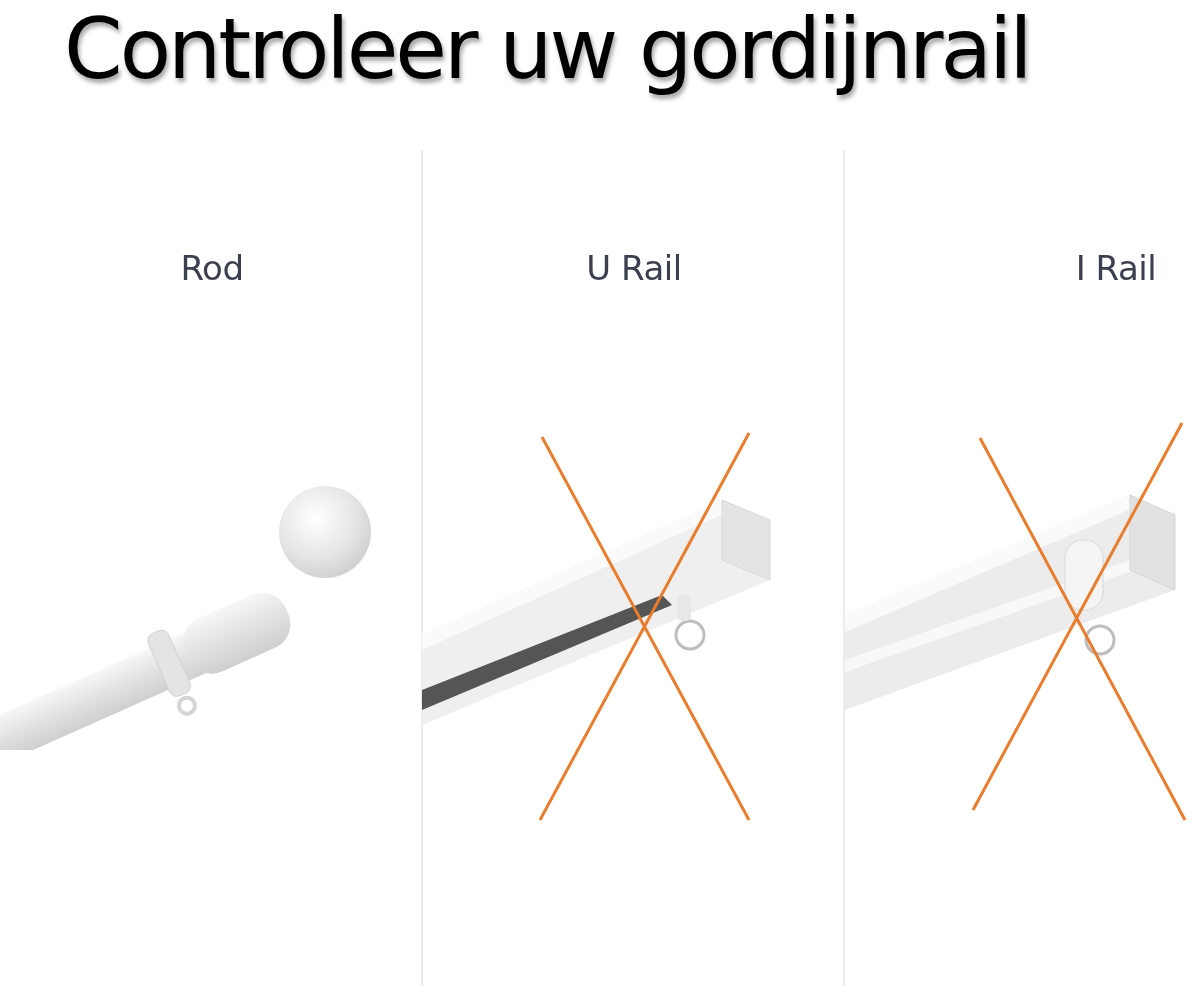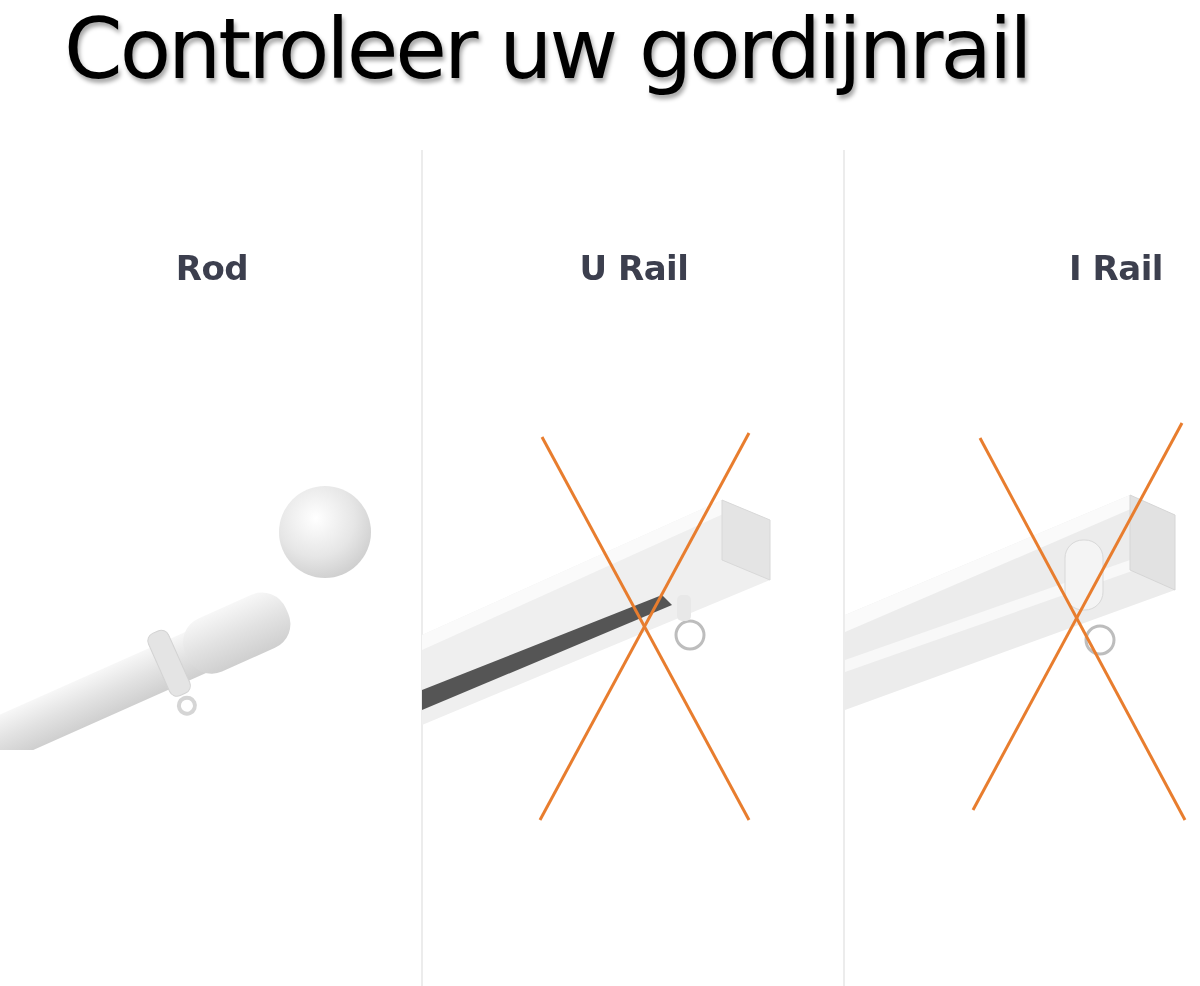--- a/index.html
+++ b/index.html
@@ -5,21 +5,21 @@
   html, body { margin: 0; padding: 0; background: #ffffff; }
   body { width: 1200px; height: 986px; position: relative; overflow: hidden; font-family: "Liberation Sans", sans-serif; }
   .title {
     position: absolute; left: 64px; top: -6px; width: 1200px;
     font-family: "DejaVu Sans", sans-serif; font-size: 84px; letter-spacing: -3px;
     color: #000; white-space: nowrap; text-shadow: 2px 4px 4px rgba(0,0,0,0.35);
     line-height: 110px;
   }
   .divider { position: absolute; top: 150px; bottom: 0; width: 2px; background: #ececec; }
   .label {
-    position: absolute; top: 248px; font-family: "DejaVu Sans", sans-serif; font-weight: bold;
+    position: absolute; top: 248px; font-family: "DejaVu Sans", sans-serif; font-weight: normal;
     font-size: 34px; color: #3c3f4e; transform: translateX(-50%); white-space: nowrap;
     letter-spacing: -0.5px;
   }
   .art { position: absolute; }
 </style>
 </head>
 <body>
 
 <div class="title">Controleer uw gordijnrail</div>
 

